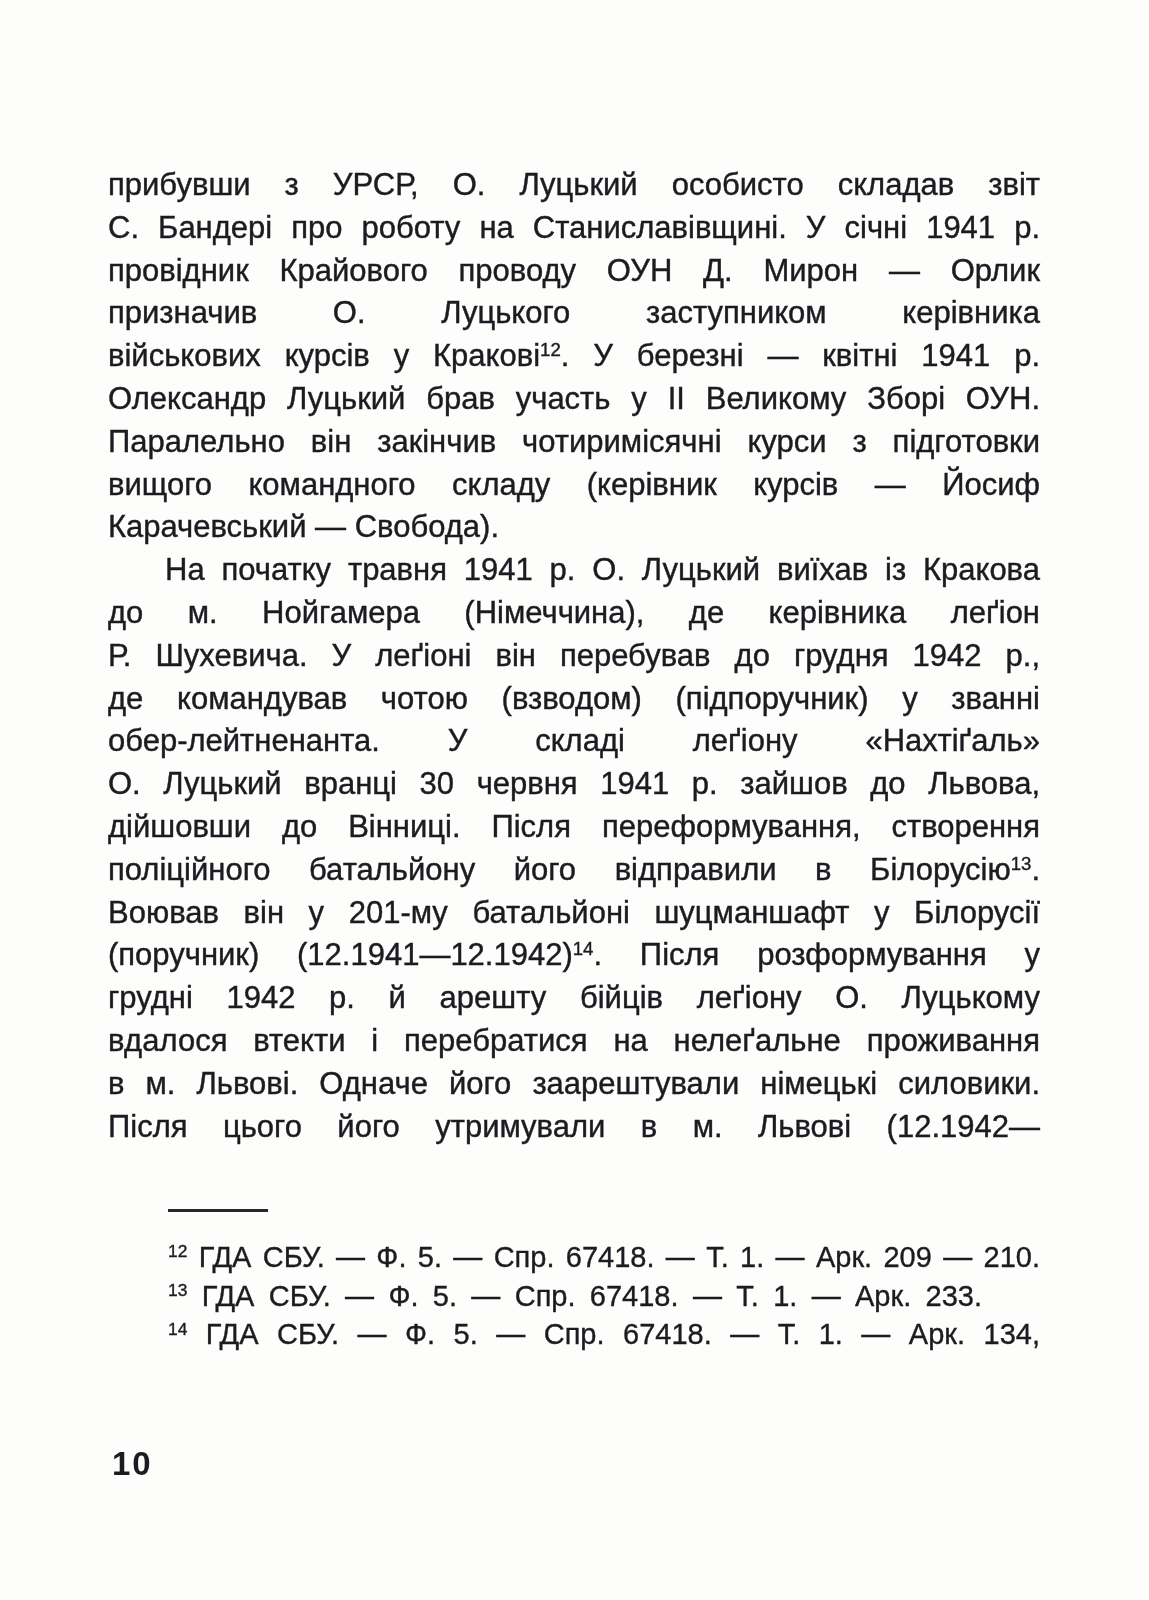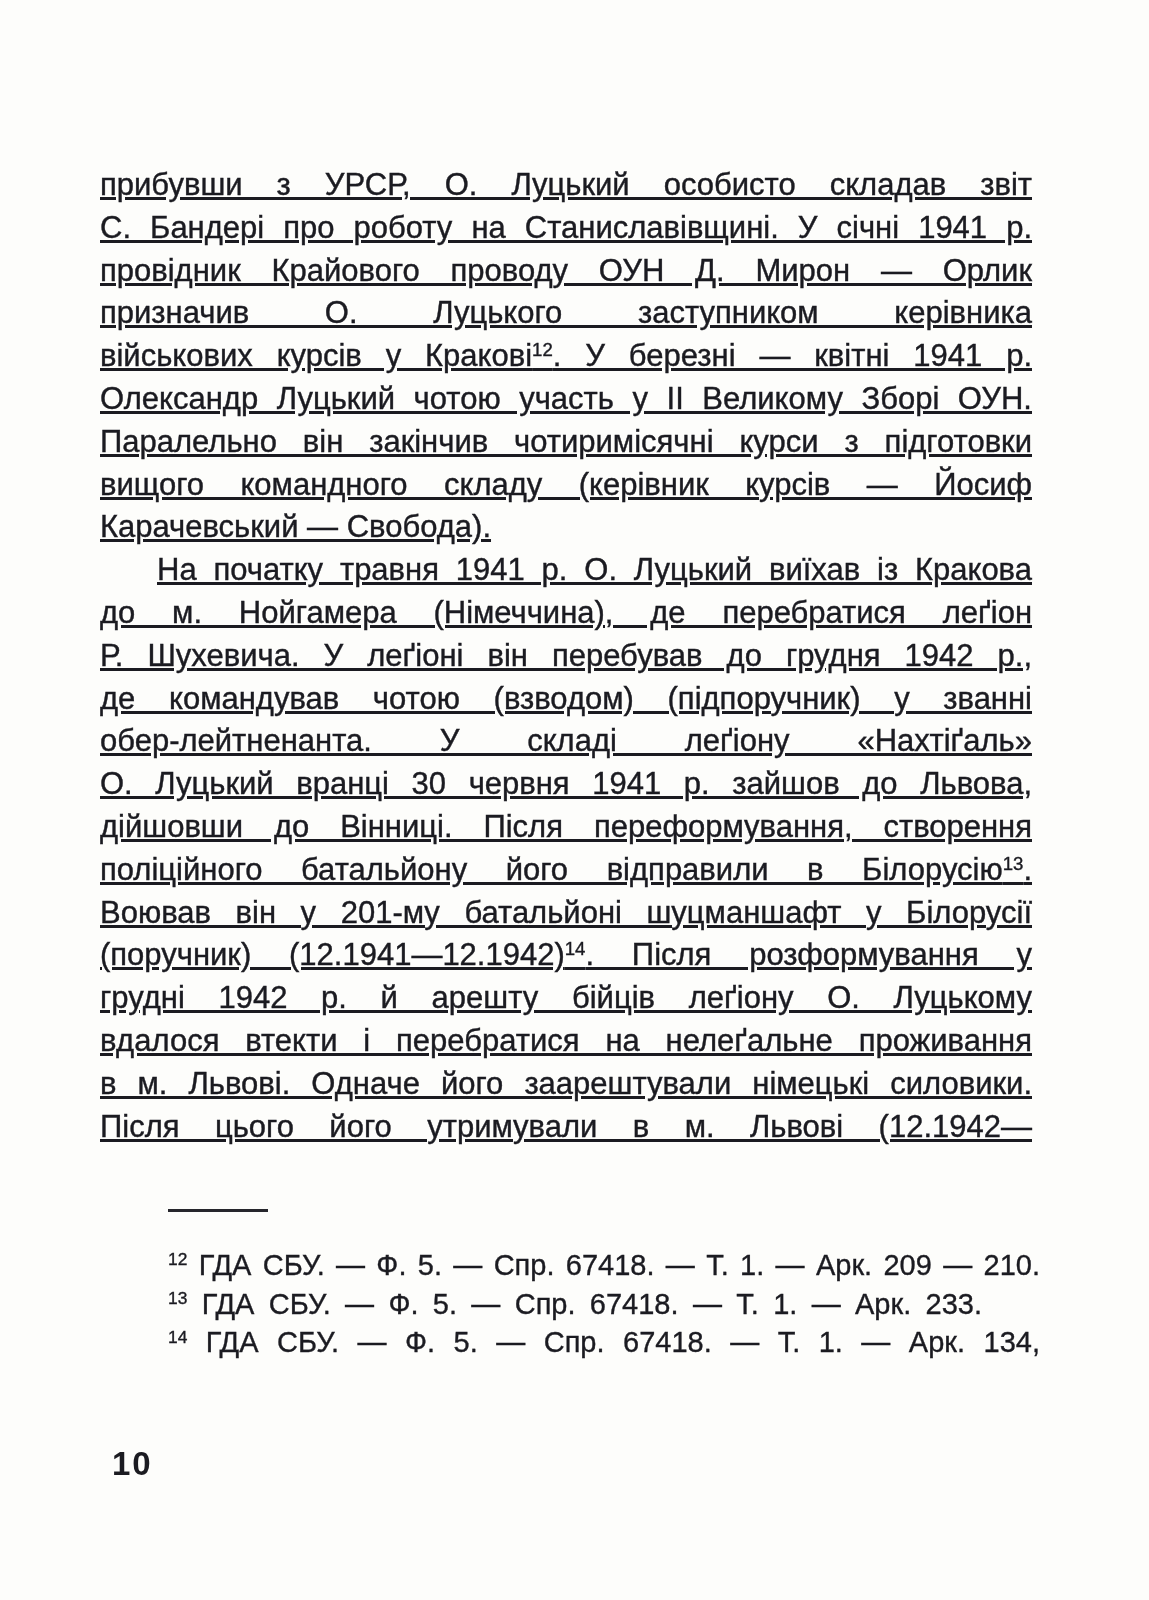--- a/index.html
+++ b/index.html
@@ -12,26 +12,25 @@
     position: relative;
     width: 1149px;
     height: 1600px;
     background: var(--page-bg);
     overflow: hidden;
     font-family: "Liberation Sans", "DejaVu Sans", sans-serif;
     color: var(--text-color);
   }
   .body-text {
     position: absolute;
-    left: 100px;
+    left: 108px;
     top: 164px;
     width: 932px;
     font-size: 31px;
     line-height: 42.8px;
-    text-decoration: underline;
     -webkit-text-stroke: 0.4px;
   }
   .line {
     text-align: justify;
     text-align-last: justify;
     white-space: normal;
   }
   .line.noj { text-align-last: left; }
   .line.ind { text-indent: 57px; }
   sup {
@@ -49,21 +48,20 @@
     height: 3px;
     background: #26262c;
   }
   .footnotes {
     position: absolute;
     left: 108px;
     top: 1238px;
     width: 932px;
     font-size: 29px;
     line-height: 38.7px;
-    margin-top: 8px;
     -webkit-text-stroke: 0.35px;
   }
   .footnotes .line.ind { text-indent: 60px; }
   .footnotes .line.short { padding-right: 58px; }
   .page-number {
     position: absolute;
     left: 112px;
     top: 1447px;
     font-size: 33px;
     line-height: 33px;
@@ -75,26 +73,26 @@
 </head>
 <body>
 
 <div class="page">
   <div class="body-text">
       <div class="line">прибувши з УРСР, О. Луцький особисто складав звіт</div>
       <div class="line">С. Бандері про роботу на Станиславівщині. У січні 1941 р.</div>
       <div class="line">провідник Крайового проводу ОУН Д. Мирон — Орлик</div>
       <div class="line">призначив О. Луцького заступником керівника</div>
       <div class="line">військових курсів у Кракові<sup>12</sup>. У березні — квітні 1941 р.</div>
-      <div class="line">Олександр Луцький чотою участь у ІІ Великому Зборі ОУН.</div>
+      <div class="line">Олександр Луцький брав участь у ІІ Великому Зборі ОУН.</div>
       <div class="line">Паралельно він закінчив чотиримісячні курси з підготовки</div>
       <div class="line">вищого командного складу (керівник курсів — Йосиф</div>
       <div class="line noj">Карачевський — Свобода).</div>
       <div class="line ind">На початку травня 1941 р. О. Луцький виїхав із Кракова</div>
-      <div class="line">до м. Нойгамера (Німеччина), де перебратися леґіон</div>
+      <div class="line">до м. Нойгамера (Німеччина), де керівника леґіон</div>
       <div class="line">Р. Шухевича. У леґіоні він перебував до грудня 1942 р.,</div>
       <div class="line">де командував чотою (взводом) (підпоручник) у званні</div>
       <div class="line">обер-лейтненанта. У складі леґіону «Нахтіґаль»</div>
       <div class="line">О. Луцький вранці 30 червня 1941 р. зайшов до Львова,</div>
       <div class="line">дійшовши до Вінниці. Після переформування, створення</div>
       <div class="line">поліційного батальйону його відправили в Білорусію<sup>13</sup>.</div>
       <div class="line">Воював він у 201-му батальйоні шуцманшафт у Білорусії</div>
       <div class="line">(поручник) (12.1941—12.1942)<sup>14</sup>. Після розформування у</div>
       <div class="line">грудні 1942 р. й арешту бійців леґіону О. Луцькому</div>
       <div class="line">вдалося втекти і перебратися на нелеґальне проживання</div>

